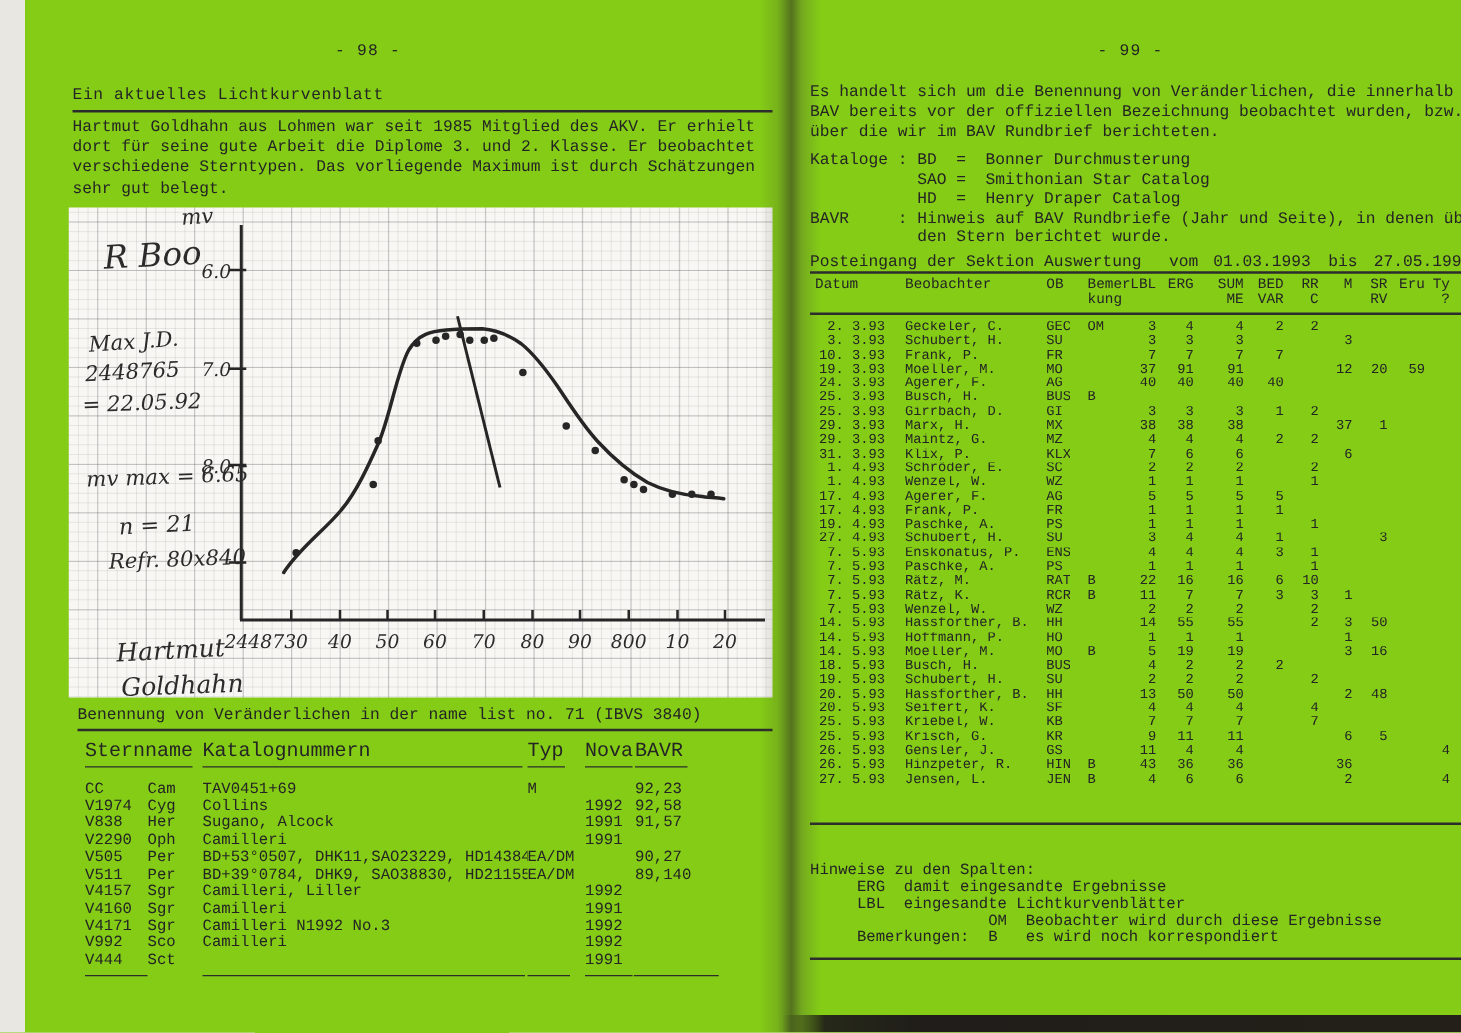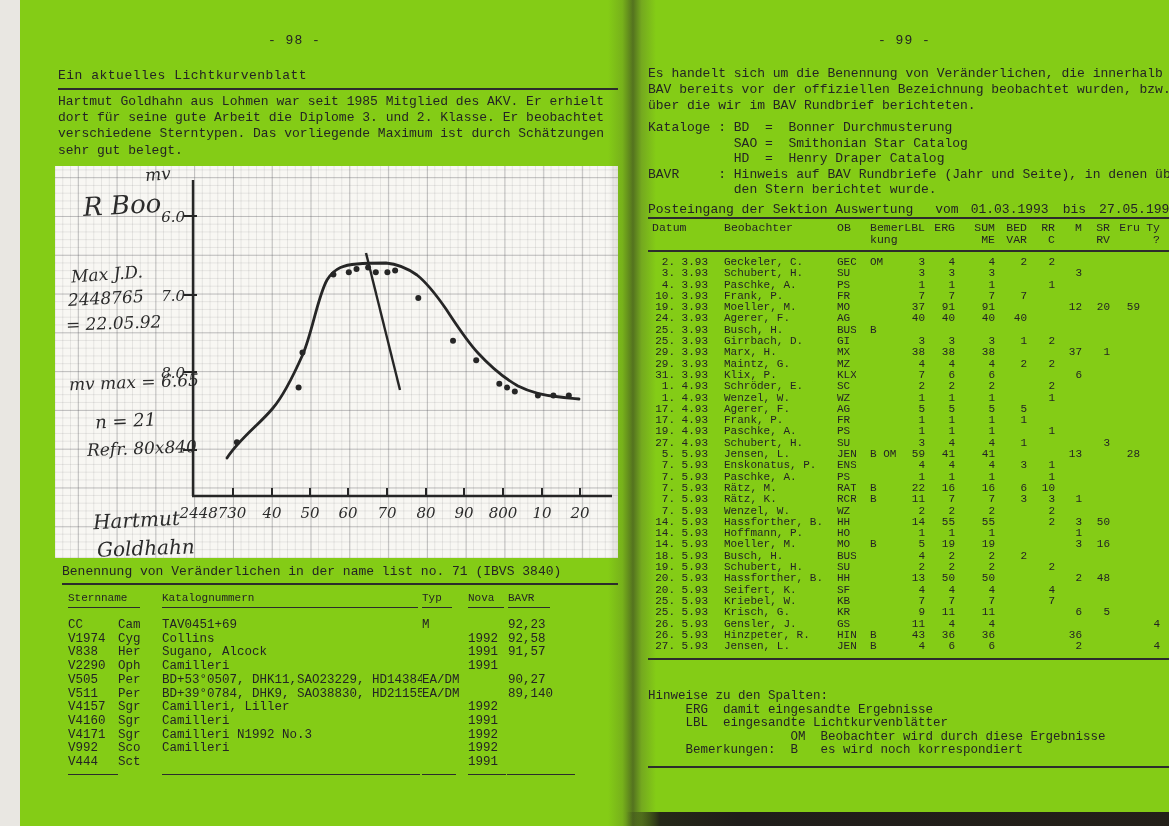--- a/index.html
+++ b/index.html
@@ -43,21 +43,21 @@
   .hw-sig1{left:38px; top:342px; font-size:20px; transform:rotate(-3deg);}
   .hw-sig2{left:42px; top:370px; font-size:20px; transform:rotate(-2deg);}
   .chart svg{position:absolute; left:0; top:0;}
   .chart svg text{font-family:"DejaVu Serif",serif; font-style:italic; fill:#2b2b2b;}
   
   .ntitle{left:42px; top:564px; width:556px; font-size:13px; color:#242424;
           padding-bottom:4px; border-bottom:2px solid #2c2c2c;}
   .ntable{left:48px; top:592px;}
   .ntable table{border-collapse:collapse; table-layout:fixed; width:510px;
                 font-size:12.5px; color:#242424;}
-  .ntable th{font-weight:normal; text-align:left; padding:0 0 4px 0; font-size:11px;}
+  .ntable th{font-weight:normal; text-align:left; padding:0 0 4px 0; font-size:16px;}
   .ntable th span{display:inline-block; border-bottom:1.5px solid #2c2c2c; padding-bottom:3px;}
   .ntable th:nth-child(1) span{min-width:72px;}
   .ntable th:nth-child(2) span{min-width:256px;}
   .ntable th:nth-child(3) span{min-width:30px;}
   .ntable th:nth-child(4) span{min-width:36px;}
   .ntable th:nth-child(5) span{min-width:42px;}
   .ntable td{padding:0; height:13.7px; line-height:13.7px; font-size:12.5px;
              overflow:hidden; white-space:nowrap;}
   .ntable tbody tr:first-child td{padding-top:7px;}
   .nrules span{position:absolute; height:0; border-top:1.5px solid #2c2c2c;}
@@ -419,35 +419,20 @@
             <td>3</td>
             <td>3</td>
             <td></td>
             <td></td>
             <td>3</td>
             <td></td>
             <td></td>
             <td></td>
           </tr>
           <tr>
-            <td>4. 3.93</td>
-            <td>Paschke, A.</td>
-            <td>PS</td>
-            <td></td>
-            <td>1</td>
-            <td>1</td>
-            <td>1</td>
-            <td></td>
-            <td>1</td>
-            <td></td>
-            <td></td>
-            <td></td>
-            <td></td>
-          </tr>
-          <tr>
             <td>10. 3.93</td>
             <td>Frank, P.</td>
             <td>FR</td>
             <td></td>
             <td>7</td>
             <td>7</td>
             <td>7</td>
             <td>7</td>
             <td></td>
             <td></td>
@@ -641,35 +626,20 @@
             <td>SU</td>
             <td></td>
             <td>3</td>
             <td>4</td>
             <td>4</td>
             <td>1</td>
             <td></td>
             <td></td>
             <td>3</td>
             <td></td>
-            <td></td>
-          </tr>
-          <tr>
-            <td>5. 5.93</td>
-            <td>Jensen, L.</td>
-            <td>JEN</td>
-            <td>B OM</td>
-            <td>59</td>
-            <td>41</td>
-            <td>41</td>
-            <td></td>
-            <td></td>
-            <td>13</td>
-            <td></td>
-            <td>28</td>
             <td></td>
           </tr>
           <tr>
             <td>7. 5.93</td>
             <td>Enskonatus, P.</td>
             <td>ENS</td>
             <td></td>
             <td>4</td>
             <td>4</td>
             <td>4</td>

